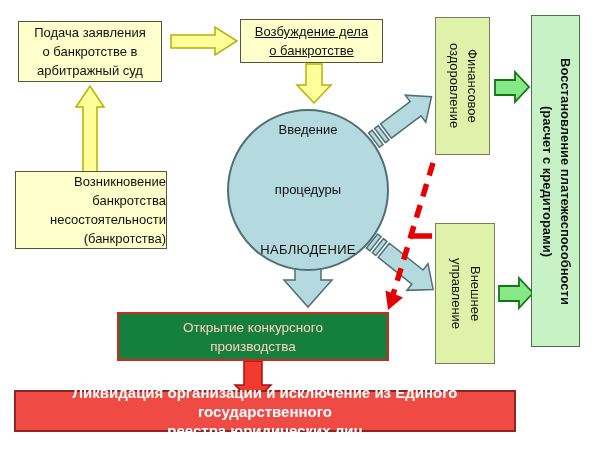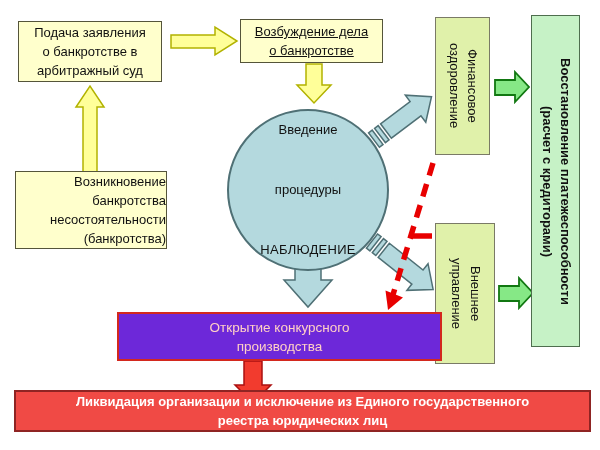--- a/index.html
+++ b/index.html
@@ -24,27 +24,27 @@
   .circle .big{font-size:13px;letter-spacing:.3px;}
   .vbox{background:#e0f1aa;border:1px solid #7a7a66;}
   .vtext{writing-mode:vertical-rl;text-align:center;line-height:1.45;}
   .box-finrehab{left:435px;top:17px;width:55px;height:138px;}
   .box-extmgmt{left:435px;top:223px;width:60px;height:141px;}
   .box-recovery{
     left:531px;top:15px;width:49px;height:332px;
     background:#c6f2c6;border:1px solid #4e6e4e;font-weight:bold;
   }
   .box-opening{
-    left:117px;top:312px;width:325px;height:49px;
-    background:#6d28d9;border:2px solid #d3281e;color:#ffcfc6;font-size:13.5px;
+    left:117px;top:312px;width:272px;height:49px;
+    background:#15803d;border:2px solid #d3281e;color:#ffcfc6;font-size:13.5px;
   }
   .box-liquidation{
-    left:14px;top:390px;width:577px;height:42px;
+    left:14px;top:390px;width:502px;height:42px;
     background:#f04a45;border:2px solid #8f2423;color:#ffffff;
-    font-weight:bold;font-size:13px;
+    font-weight:bold;font-size:15px;
   }
 </style>
 </head>
 <body>
 
 <div id="canvas">
 
   <svg id="arrow-layer" width="600" height="450" viewBox="0 0 600 450">
 
     <polygon points="171,35 215,35 215,27 237,41 215,55 215,48 171,48" fill="#ffff99" stroke="#b2b200" stroke-width="1.5"></polygon>

